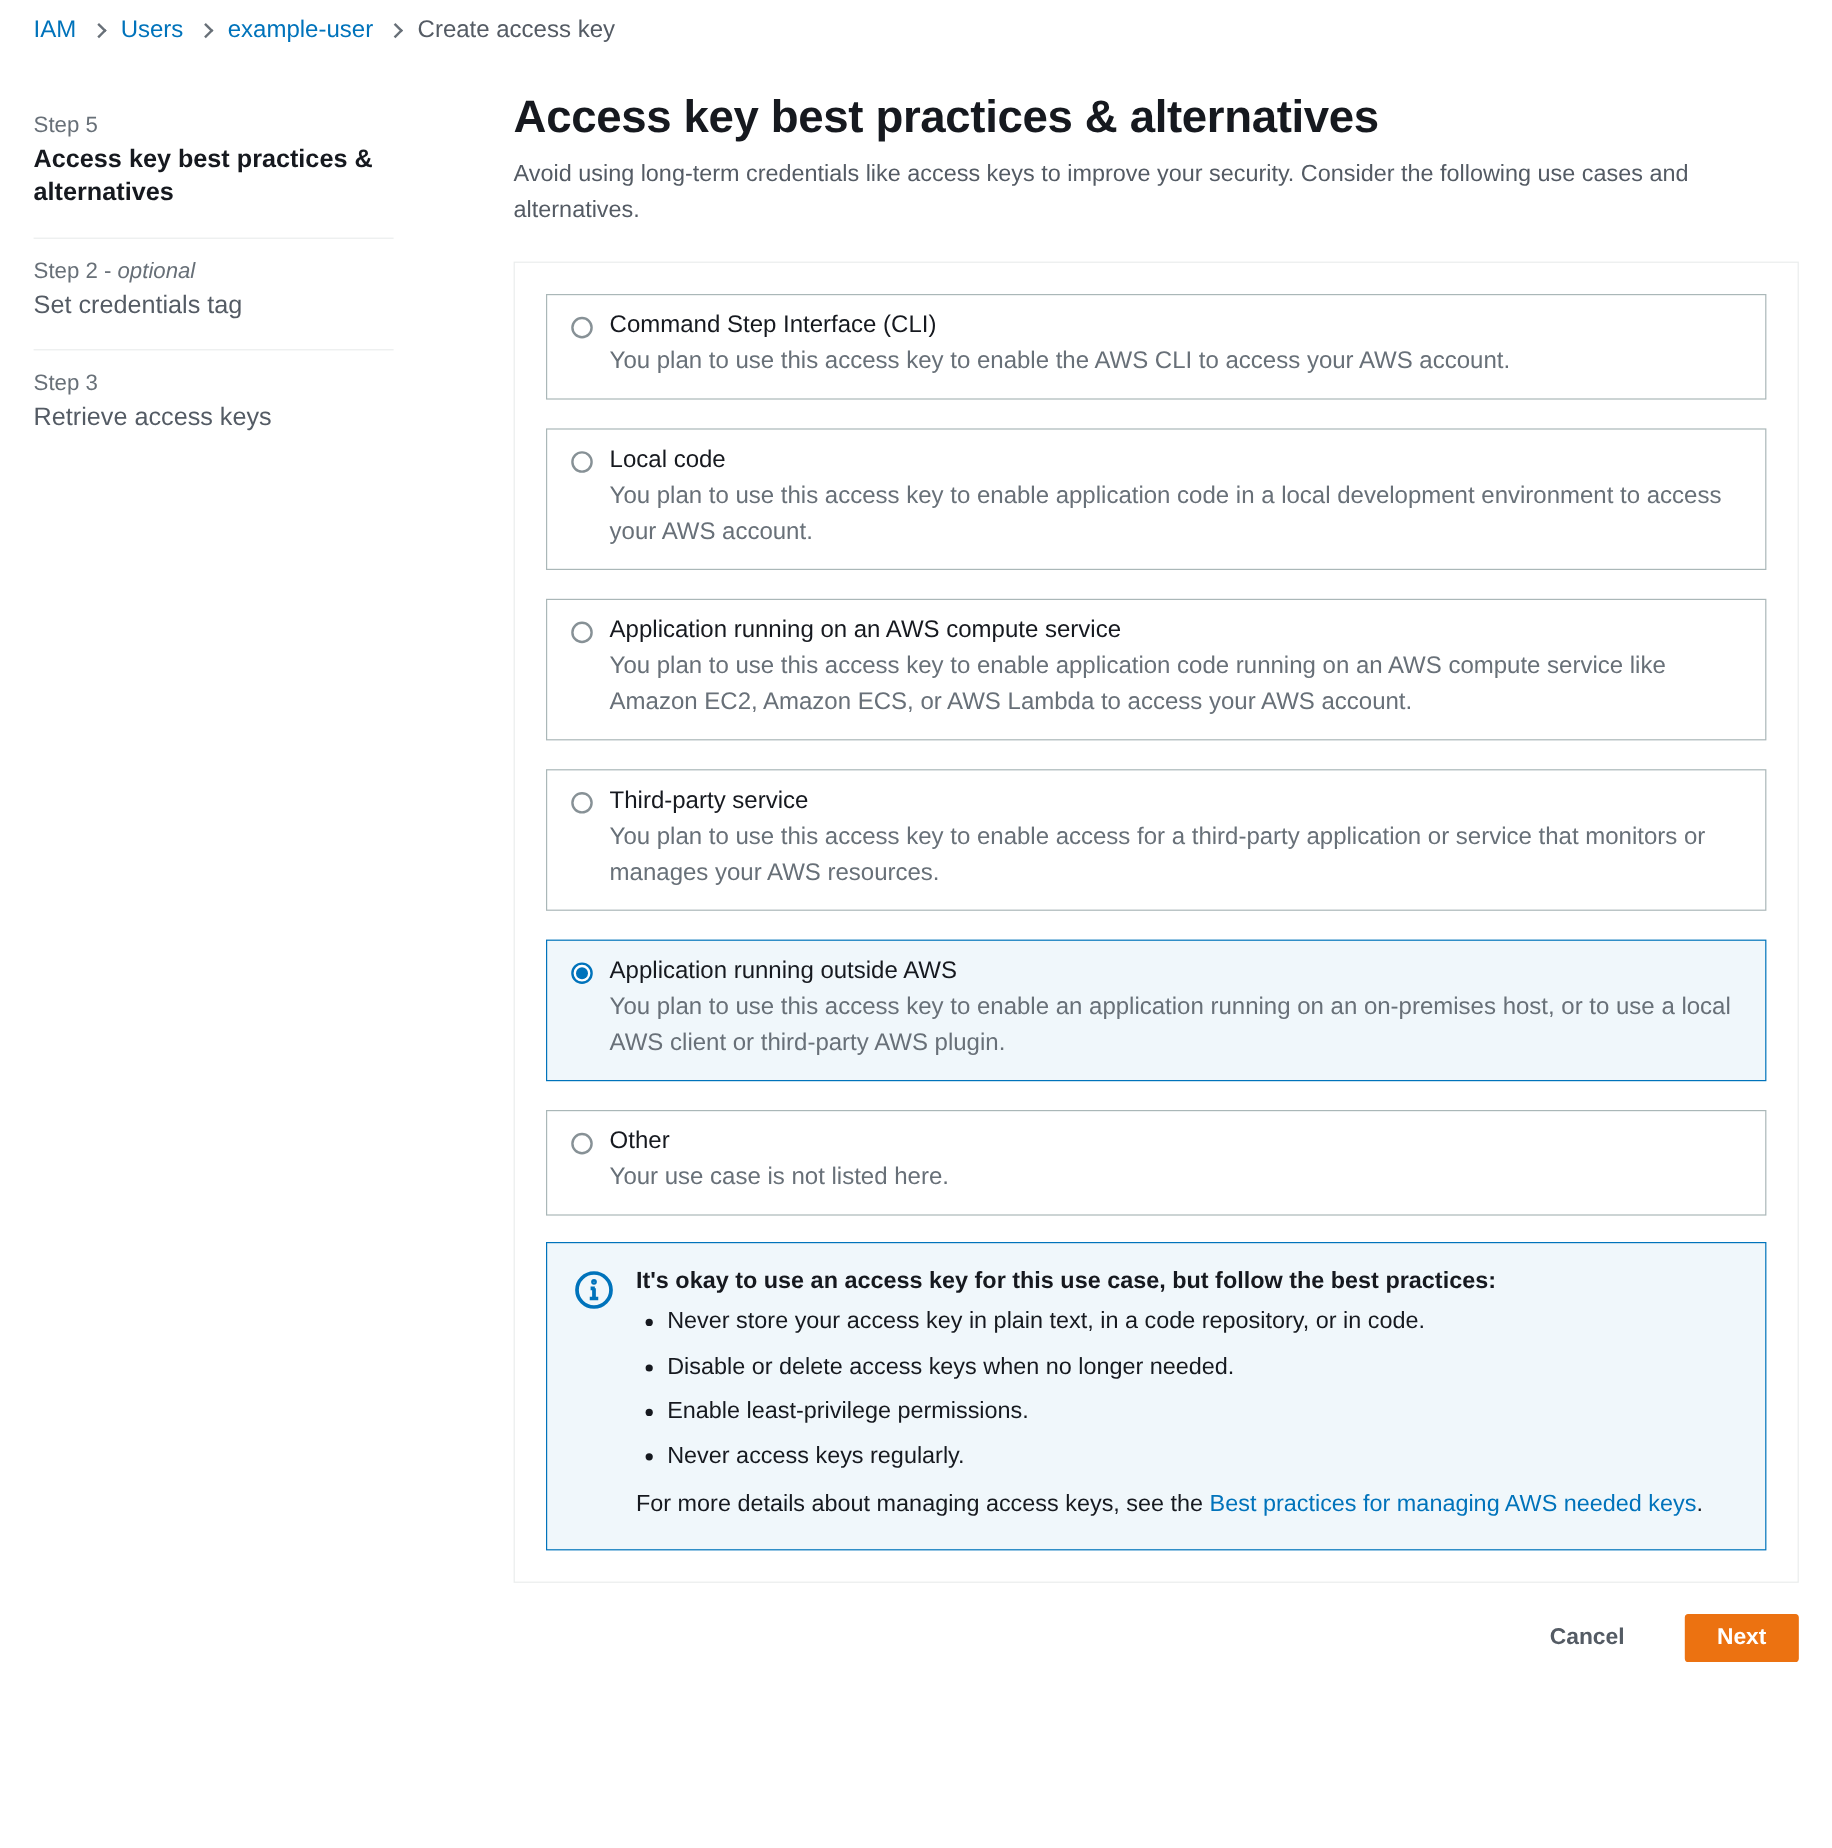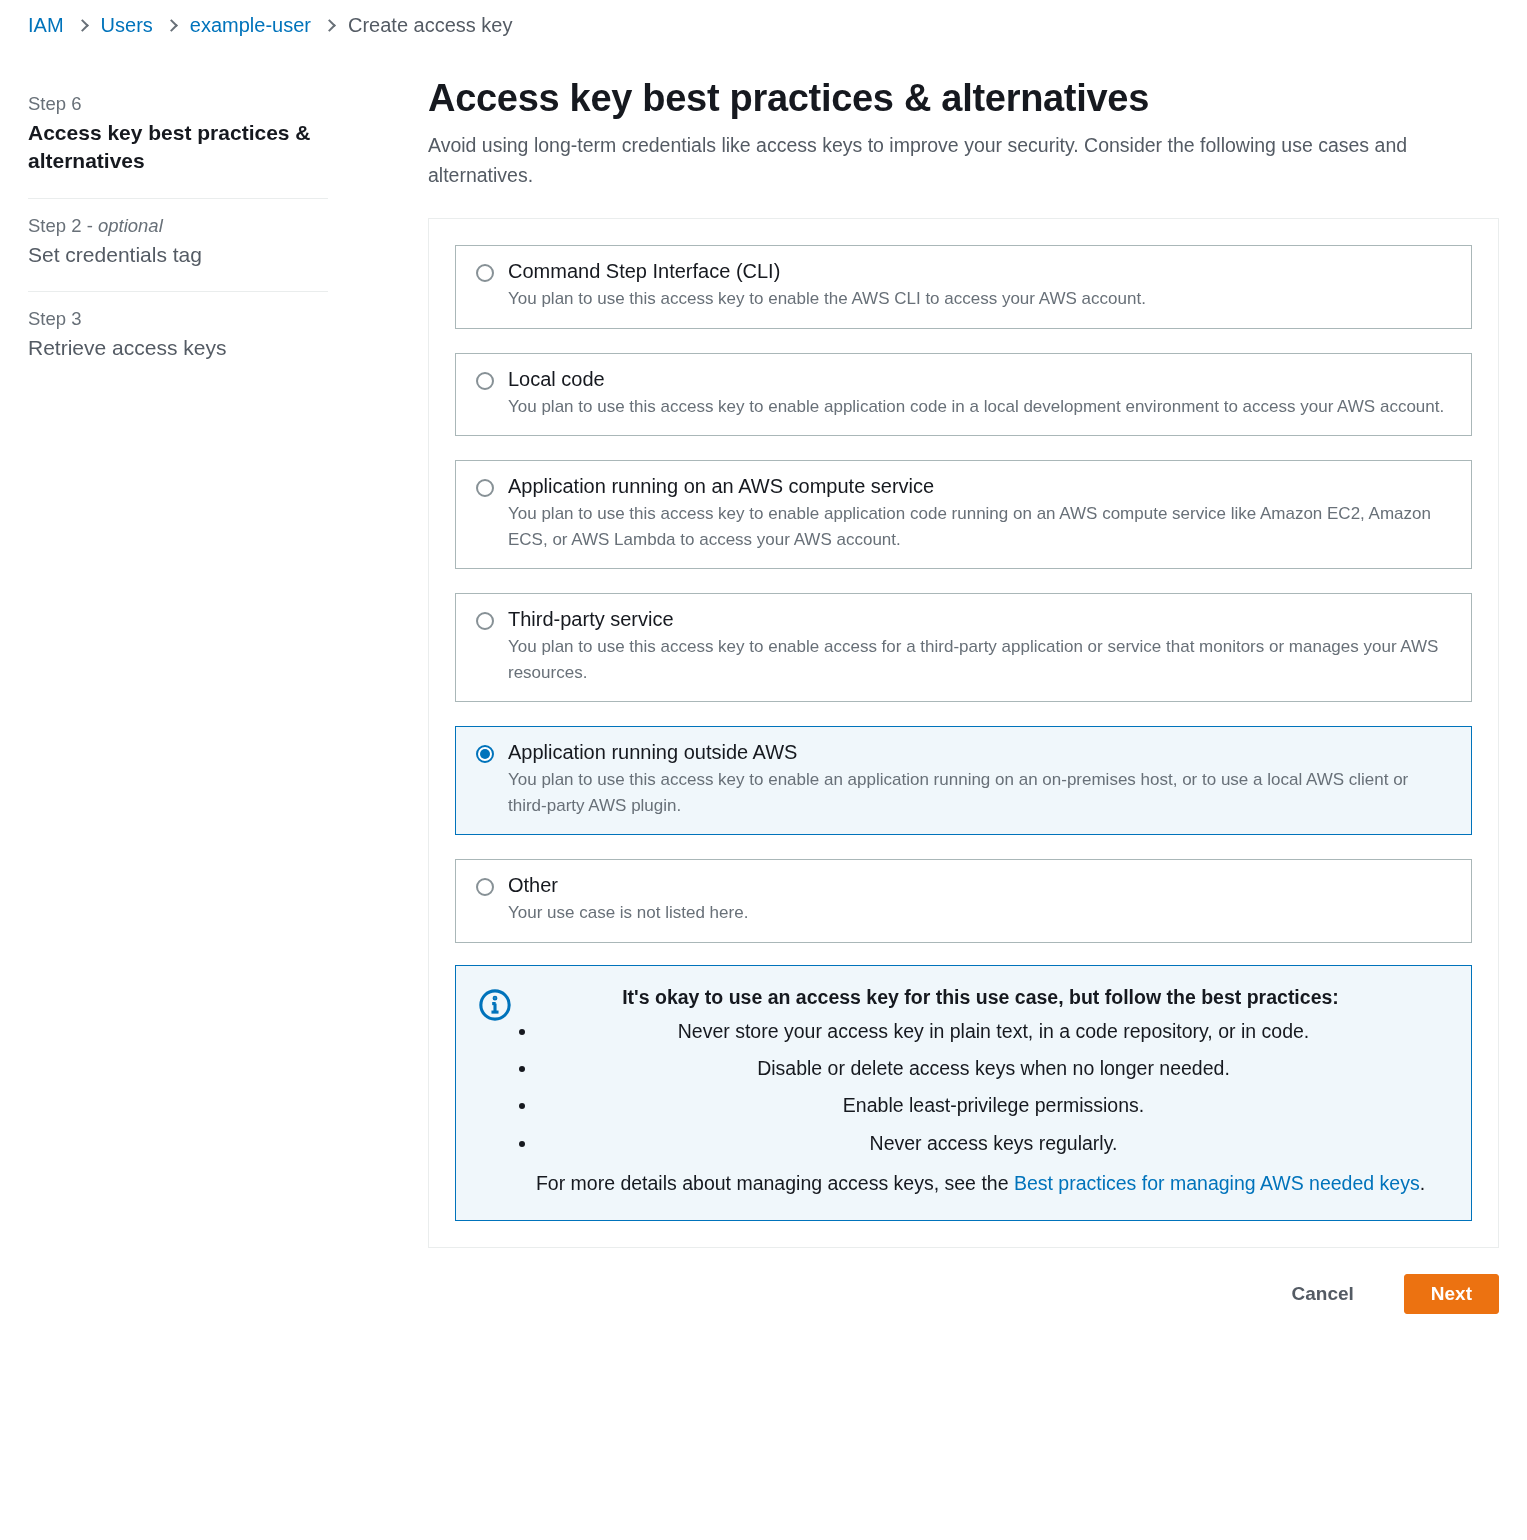--- a/index.html
+++ b/index.html
@@ -112,34 +112,33 @@
       border-radius: 50%;
     }
     .option-body { flex: 1; }
     .option-title {
       font-size: 20px;
       font-weight: 400;
       color: #16191f;
       margin-bottom: 3px;
     }
     .option-desc {
-      font-size: 17px;
+      font-size: 20px;
       color: #687078;
       line-height: 1.5;
     }
 
     .infobox {
       border: 1px solid #0073bb;
       background: #f0f7fb;
       padding: 20px 22px 22px 22px;
       display: flex;
-      gap: 0;
+      gap: 18px;
       align-items: flex-start;
       margin-top: 22px;
-      text-align: center;
     }
     .infobox .icon {
       flex: 0 0 34px;
       margin-top: 2px;
     }
     .infobox-body { flex: 1; font-size: 19.5px; }
     .infobox-title {
       font-weight: 700;
       margin-bottom: 8px;
     }
@@ -201,21 +200,21 @@
   <span class="sep">
       <span class="chevron"></span>
     </span>
   <span class="current">Create access key</span>
 </nav>
 
 <div class="layout">
 
   <aside class="wizard-steps">
     <div class="step active">
-      <div class="label">Step 6</div>
+      <div class="label">Step 5</div>
       <div class="title">Access key best practices &amp; alternatives</div>
     </div>
     <div class="step">
       <div class="label"><span>Step 2 - </span><span class="optional">optional</span></div>
       <div class="title">Set credentials tag</div>
     </div>
     <div class="step">
       <div class="label">Step 3</div>
       <div class="title">Retrieve access keys</div>
     </div>

